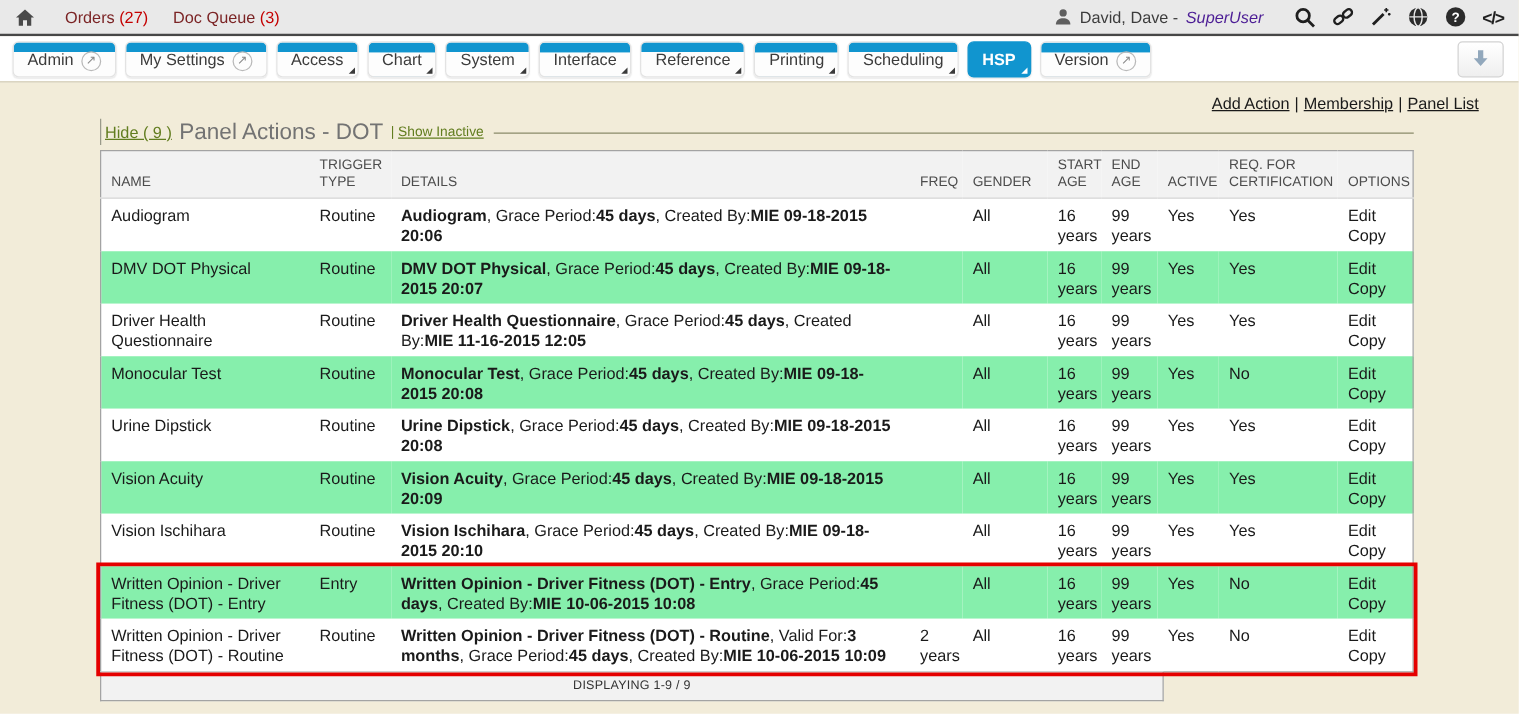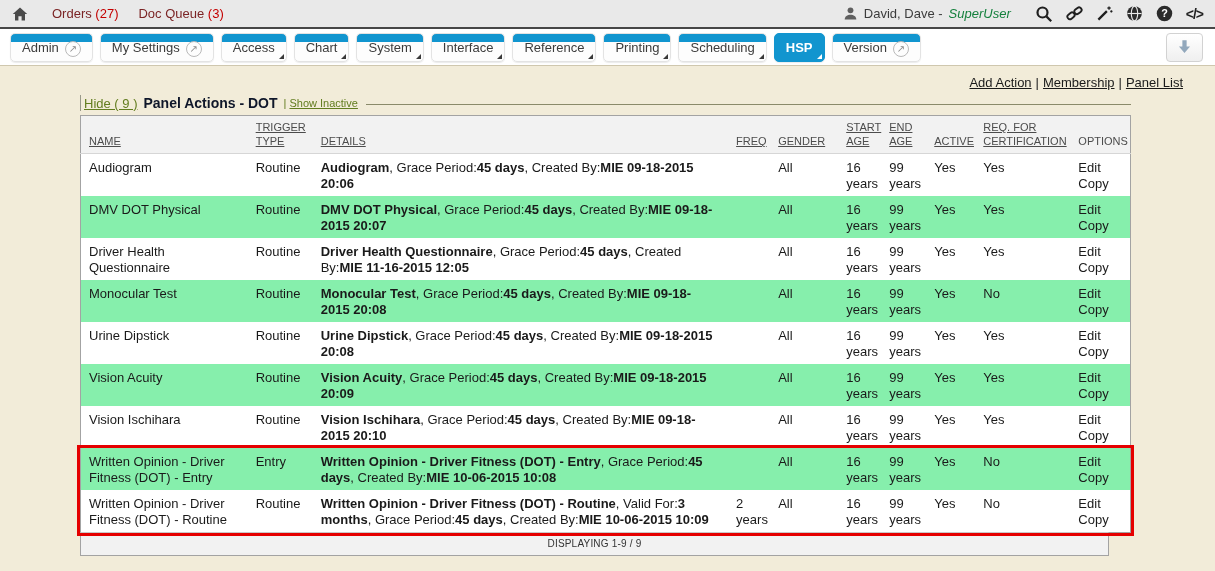--- a/index.html
+++ b/index.html
@@ -17,21 +17,21 @@
     display: flex; align-items: center; padding: 0 12px; gap: 10px;
   }
   .topbar-home { display: flex; align-items: center; cursor: pointer; margin-right: 14px; }
   .topbar-nav { display: flex; gap: 20px; }
   .nav-item { cursor: pointer; white-space: nowrap; }
   .nav-label { color: #7b2425; }
   .nav-count { color: #c40000; }
   .topbar-spacer { flex: 1; }
   .user-area { display: flex; align-items: center; gap: 6px; cursor: pointer; }
   .user-name { color: #3c3c3c; }
-  .user-role { font-style: italic; color: #15803d; }
+  .user-role { font-style: italic; color: #4c1d95; }
   .topbar-icons { display: flex; align-items: center; gap: 13px; margin-left: 14px; }
   .tb-icon { display: inline-flex; align-items: center; cursor: pointer; }
   .code-icon { font-weight: bold; font-size: 14px; color: #1f1f1f; letter-spacing: -1px; }
   
   .tabstrip {
     height: 37px; background: #ffffff; border-bottom: 1px solid #cfc7ae;
     display: flex; align-items: flex-start; gap: 7px; padding: 4px 10px 0 10px;
     position: relative;
   }
   .tab {
@@ -65,41 +65,41 @@
     background: linear-gradient(#ffffff, #efefef);
     display: flex; align-items: center; justify-content: center; cursor: pointer;
   }
   
   .links-row { text-align: right; padding: 9px 32px 0 0; }
   .hdr-link { color: #1a1a1a; text-decoration: underline; cursor: pointer; }
   .hdr-sep { color: #1a1a1a; margin: 0 4px; }
   .panel-wrap { margin: 5px 84px 0 80px; }
   .panel-head { display: flex; align-items: center; border-left: 1px solid #9a9a8a; padding-left: 3px; }
   .hide-link { color: #627d1f; text-decoration: underline; font-size: 13px; font-weight: normal; cursor: pointer; white-space: nowrap; }
-  .panel-title { color: #0f172a; font-size: 14px; font-weight: bold; margin: 0 6px 0 6px; white-space: nowrap; }
+  .panel-title { color: #737373; font-size: 18px; font-weight: normal; margin: 0 6px 0 6px; white-space: nowrap; }
   .show-inactive { color: #627d1f; font-size: 11px; white-space: nowrap; text-align: right; }
   .show-inactive .si-link { text-decoration: underline; cursor: pointer; }
   .legend-line { flex: 1; border-top: 1px solid #8a8a6a; margin-left: 8px; margin-top: 2px; }
   
   .table-wrap { position: relative; margin-top: 4px; }
   table { border-collapse: collapse; table-layout: fixed; width: 1051px; background: #fff; border: 1px solid #a3a3a3; }
   th {
     background: #f2f2f2; color: #4c4c4c; font-size: 11px; font-weight: normal;
     text-align: left; vertical-align: bottom; padding: 4px 6px 5px 8px; line-height: 14px;
     border-bottom: 1px solid #d6d6d6;
   }
-  th .th-link { text-decoration: underline; cursor: pointer; }
+  th .th-link { cursor: pointer; }
   td { vertical-align: top; padding: 6px 8px 4px 8px; line-height: 16px; font-size: 13px; }
   tr.even td { background: #ffffff; }
   tr.odd td { background: #86efac; }
   td .b { font-weight: bold; }
   td .opt-link { display: block; cursor: pointer; color: #1a1a1a; }
   .details-cell { padding-right: 14px; }
   .tfoot-bar {
-    width: 1029px; background: #f2f2f2; border: 1px solid #a3a3a3; border-top: 1px solid #c9c9c9;
+    width: 851px; background: #f2f2f2; border: 1px solid #a3a3a3; border-top: 1px solid #c9c9c9;
     margin-top: -1px; text-align: center; font-size: 10px; color: #333;
     padding: 5px 0 6px 0; letter-spacing: 0.2px;
   }
   .hl-box {
     position: absolute; border: 3px solid #e50000; pointer-events: none; z-index: 5;
   }
 </style>
 </head>
 <body>
 

